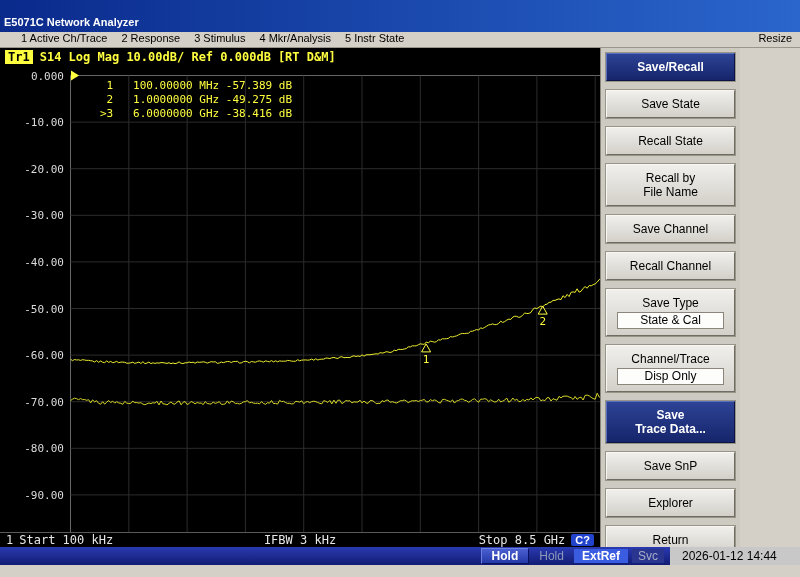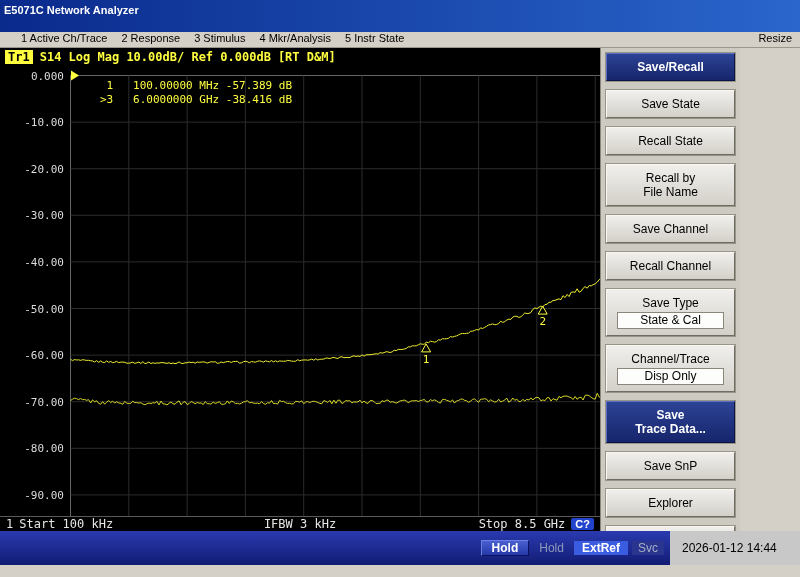--- a/index.html
+++ b/index.html
@@ -2,21 +2,21 @@
 <html><head>
 <meta charset="utf-8">
 <style>
   * { box-sizing: border-box; }
   html,body { margin:0; padding:0; background:#000; }
   body { width:800px; height:577px; overflow:hidden; font-family:"Liberation Sans",sans-serif; }
   .window { width:800px; height:577px; display:flex; flex-direction:column; background:#d4d0c8; }
 
   
   .titlebar { height:15px; background:linear-gradient(90deg,#0a2a8c,#2a66cc); color:#fff;
-              font-size:11px; font-weight:bold; display:flex; align-items:flex-end; padding:16px 4px; flex:0 0 auto; }
+              font-size:11px; font-weight:bold; display:flex; align-items:flex-start; padding:16px 4px; flex:0 0 auto; }
 
   
   .menubar { height:16px; background:#d4d0c8; display:flex; align-items:flex-start; font-size:11px;
              color:#000; border-bottom:1px solid #9a968c; padding-left:14px; flex:0 0 auto; }
   .menu-item { padding:0 7px; cursor:default; }
   .menu-resize { margin-left:auto; padding:0 8px; }
 
   
   .content { flex:1 1 auto; display:flex; min-height:0; }
   .graph { position:relative; width:600px; background:#000; overflow:hidden; }
@@ -48,21 +48,21 @@
              display:flex; flex-direction:column; }
   .softkey { margin:3px 1px 6px; border:1px solid; border-color:#f8f7f4 #6f6c64 #6f6c64 #f8f7f4;
              box-shadow:0 0 0 1px #989488; background:linear-gradient(#f0efec,#d3d0c9); color:#000;
              font:12px "Liberation Sans",sans-serif; text-align:center; padding:6px 2px; cursor:default; }
   .softkey.title, .softkey.dark { background:linear-gradient(#2d4396,#16256b); color:#fff;
              border-color:#5a6fc0 #0a1345 #0a1345 #5a6fc0; font-weight:bold; }
   .sk-line { line-height:14px; }
   .sk-value { background:#fdfdfb; margin:2px 8px 0; border:1px solid #8a867c; font-size:12px; line-height:15px; }
 
   
-  .statusbar { height:34px; background:linear-gradient(#2a3ab0,#121c74); display:flex; align-items:center;
+  .statusbar { height:18px; background:linear-gradient(#2a3ab0,#121c74); display:flex; align-items:center;
                font-size:12px; color:#fff; flex:0 0 auto;justify-content:space-between; }
   .sb-spacer { flex:1; }
   .sb-hold { background:linear-gradient(#4a5fd0,#2438a8); border:1px solid #6a7fe0; border-bottom-color:#0a1160;
              border-right-color:#0a1160; padding:0 10px; font-weight:bold; margin:0 2px; }
   .sb-dim { color:#8e9ab8; padding:0 8px; }
   .sb-extref { background:#3a5ce0; padding:0 8px; margin:0 2px; font-weight:bold; }
   .sb-svc { color:#a7aec6; background:#2a3590; padding:0 6px; margin:0 2px; }
   .sb-date { background:#c8c8c8; color:#000; height:100%; display:flex; align-items:center;
              padding:0 12px; min-width:130px; margin-left:4px; font-size:12px; }
 
@@ -148,21 +148,21 @@
             <polygon class="mk-open" points="426.1,494.0 421.1,500.0 431.1,500.0"></polygon>
             <polygon class="mk-open" points="542.7,258.1 538.2,266.1 547.2,266.1"></polygon>
             <text class="mk-num" x="542.7" y="277.1">2</text>
             <polygon class="mk-open" points="542.7,494.0 537.7,500.0 547.7,500.0"></polygon>
             <polygon class="mk-open" points="635.4,207.5 630.9,215.5 639.9,215.5"></polygon>
             <text class="mk-num" x="635.4" y="199.5">3</text>
             <polygon class="mk-fill" points="635.4,493.5 629.4,500.5 641.4,500.5"></polygon>
           </g>
         </svg>
 
-      <div class="marker-table" id="marker-table"><div> 1   100.00000 MHz -57.389 dB</div><div>&gt;3   6.0000000 GHz -38.416 dB</div></div>
+      <div class="marker-table" id="marker-table"><div> 1   100.00000 MHz -57.389 dB</div><div> 2   1.0000000 GHz -49.275 dB</div><div>&gt;3   6.0000000 GHz -38.416 dB</div></div>
 
       <div class="graph-footer">
         <div class="gf-left">
           <span>1</span>
           <span>Start 100 kHz</span>
         </div>
         <div class="gf-center">IFBW 3 kHz</div>
         <div class="gf-right">
           <span>Stop 8.5 GHz</span>
           <span class="cal-badge">C?</span>

